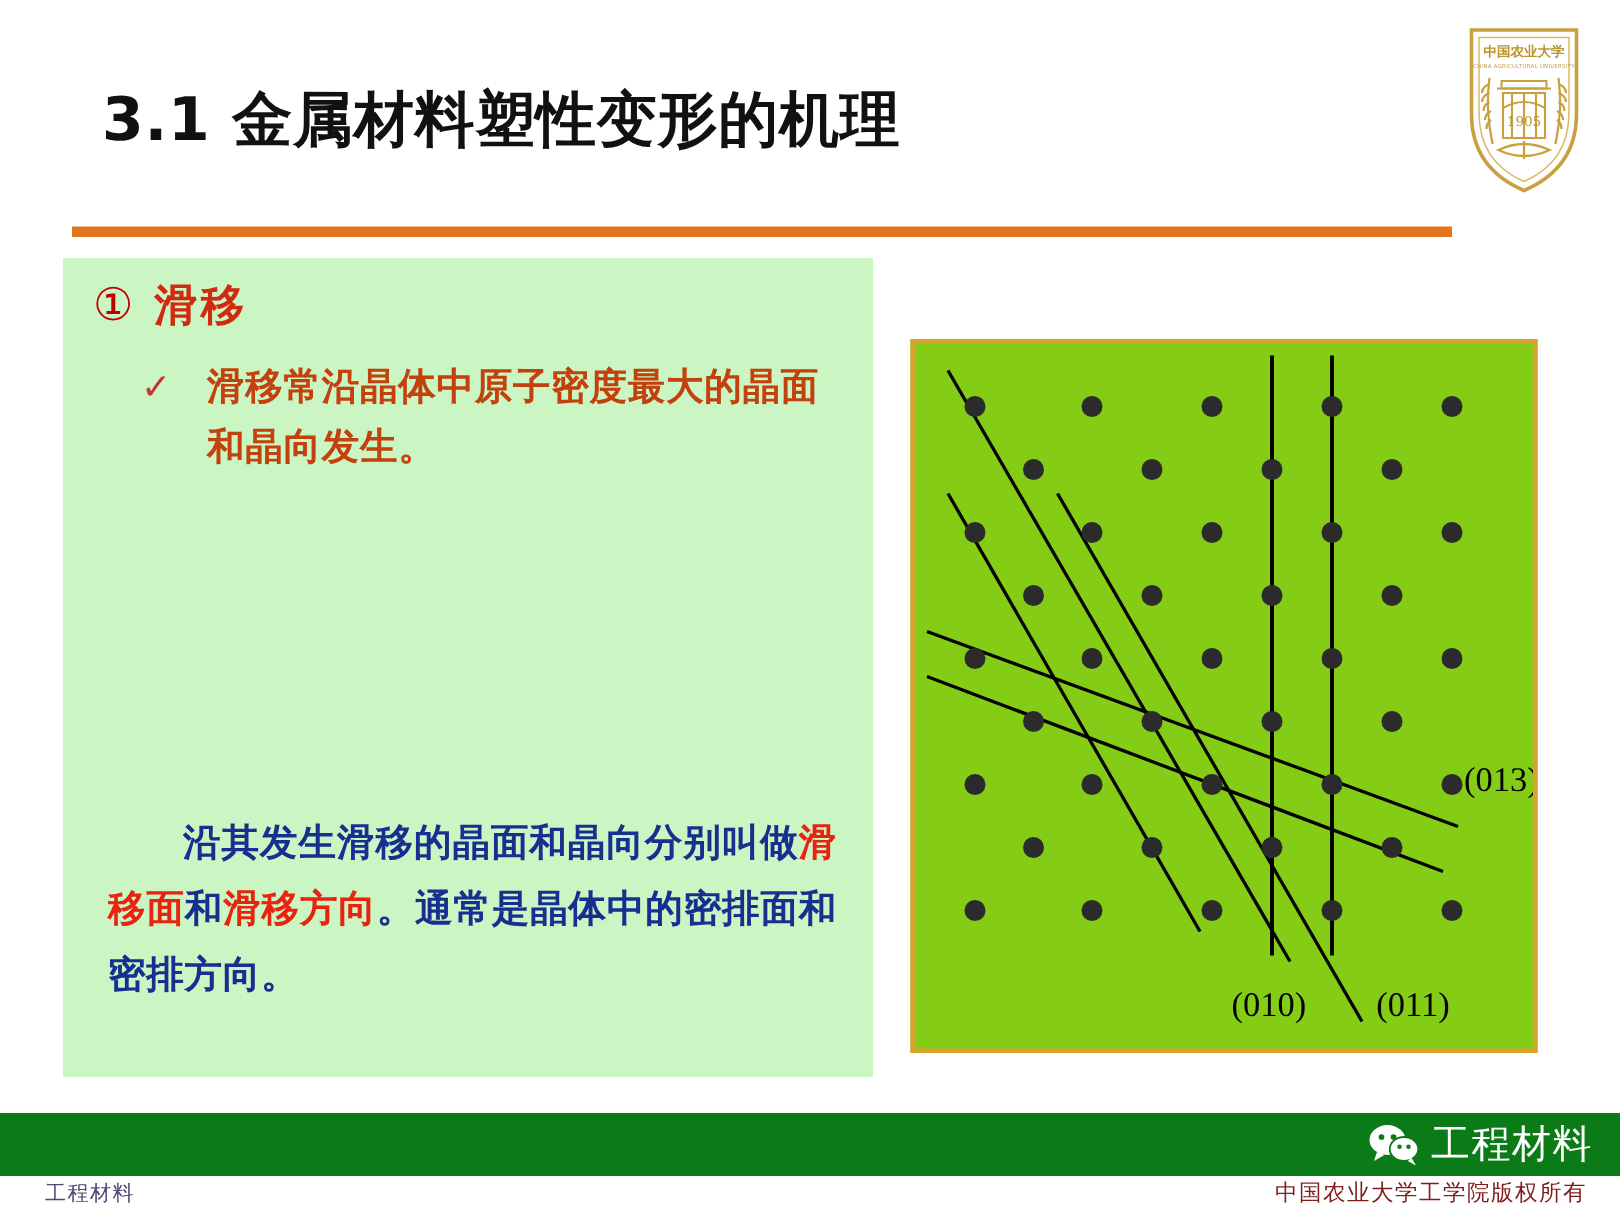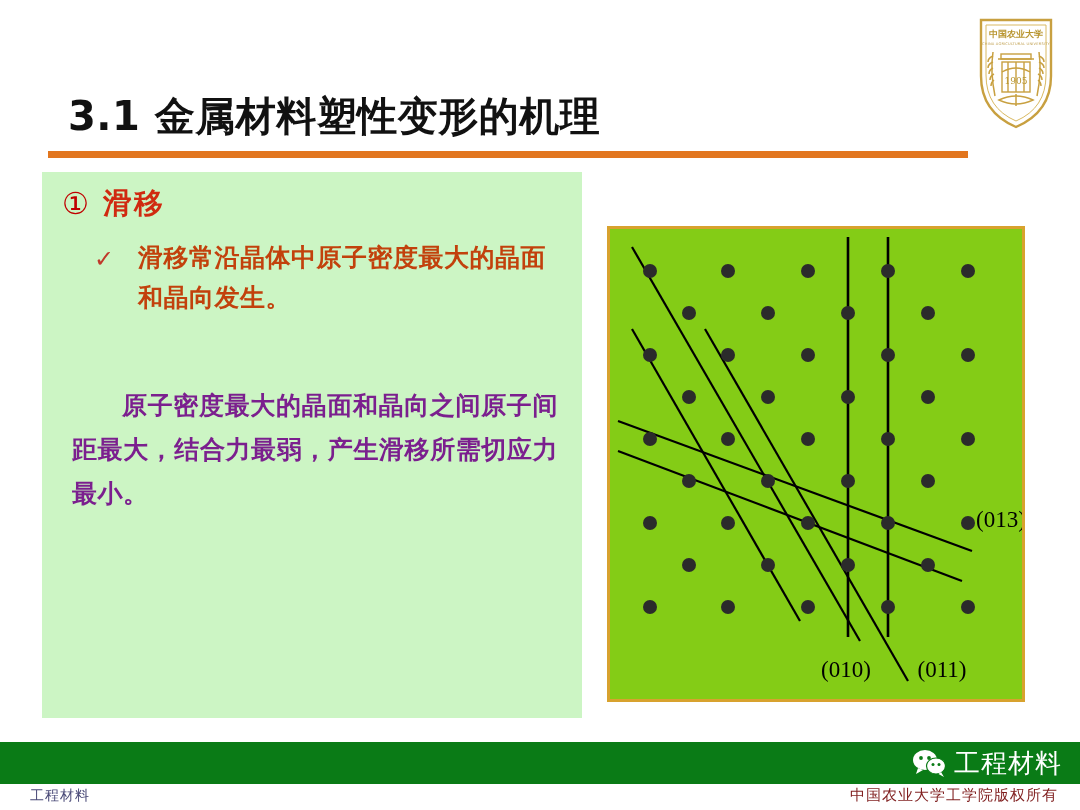--- a/index.html
+++ b/index.html
@@ -20,21 +20,20 @@
     position: absolute;
     left: 68px;
     top: 56px;
     font-family: "DejaVu Sans", "Liberation Sans", sans-serif;
     font-weight: bold;
     font-size: 40px;
     line-height: 48px;
     color: #111111;
     letter-spacing: 0.5px;
     white-space: nowrap;
-    margin-top: 36px;
   }
 
   
   #title-rule {
     position: absolute;
     left: 48px;
     top: 151px;
     width: 920px;
     height: 7px;
     background: #e2761f;
@@ -245,22 +244,24 @@
   <div class="heading-row">
     <span class="circled-num">①</span>
     <span class="heading-text">滑移</span>
   </div>
 
   <div class="bullet-row">
     <span class="check-mark">✓</span>
     <span class="bullet-text">滑移常沿晶体中原子密度最大的晶面和晶向发生。</span>
   </div>
 
-  <div class="para" id="para-purple">原子密度最大的晶面和晶向之间原子间距最大，结合力最弱，产生滑移所需切应力最小。</div>
-
+
+  <div class="para" id="para-blue">
+    <span>沿其发生滑移的晶面和晶向分别叫做</span><span class="hl-red">滑移面</span><span>和</span><span class="hl-red">滑移方向</span><span>。通常是晶体中的密排面和密排方向。</span>
+  </div>
 
 </div>
 
 <div id="diagram-panel">
   <svg id="diagram-svg" viewBox="0 0 412 470" preserveAspectRatio="none">
 
     <g stroke="#000000" stroke-width="2.2" fill="none">
       <path d="M8 192 L362 322"></path>
       <path d="M8 222 L352 352"></path>
     </g>

